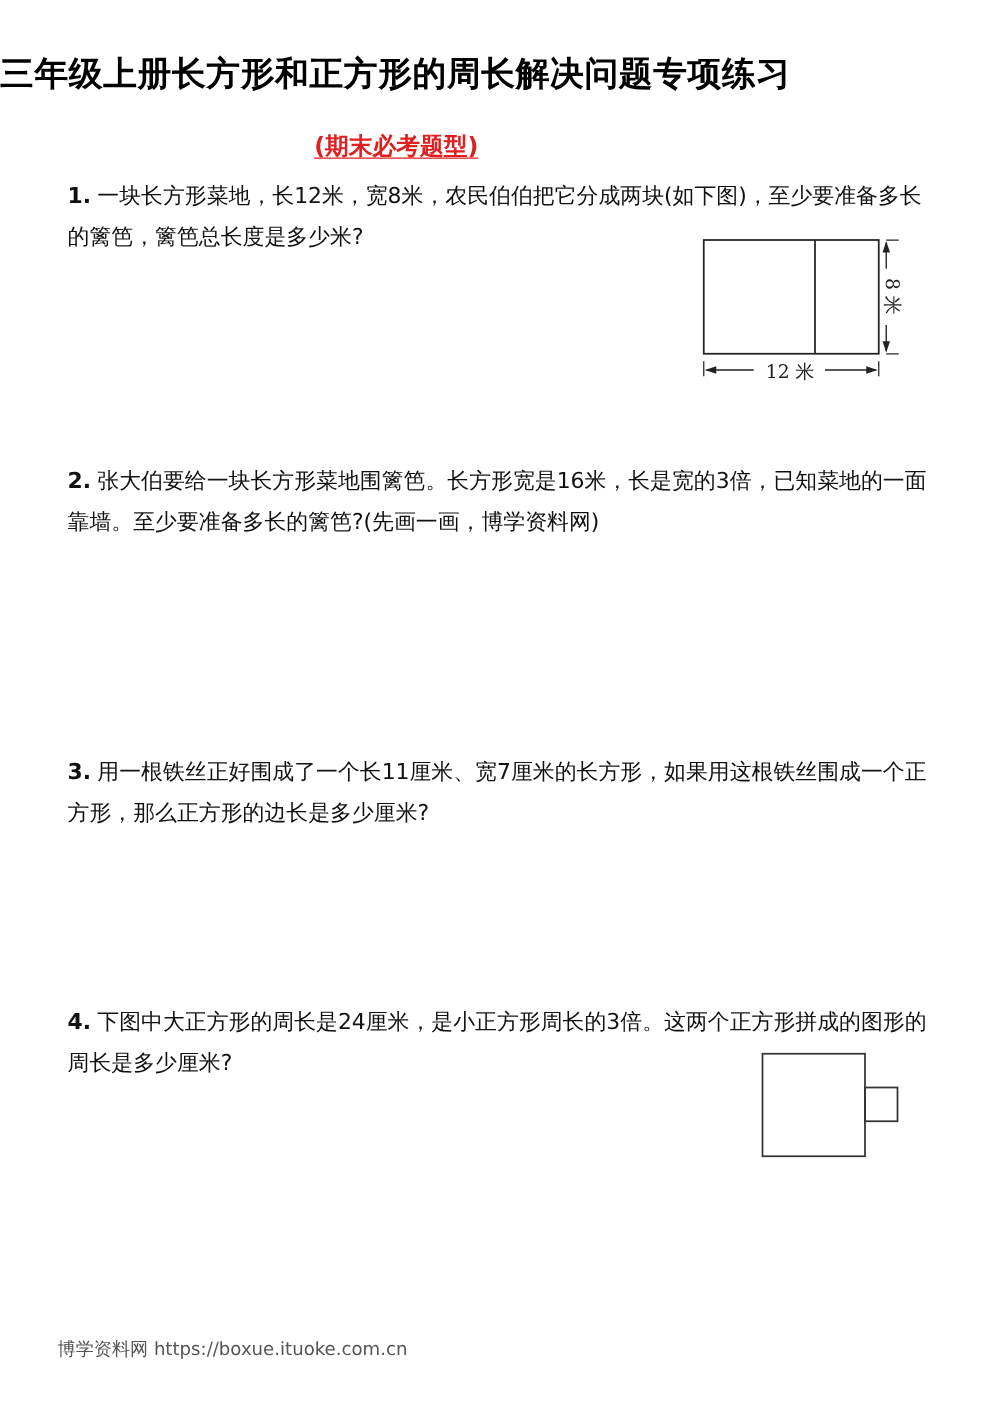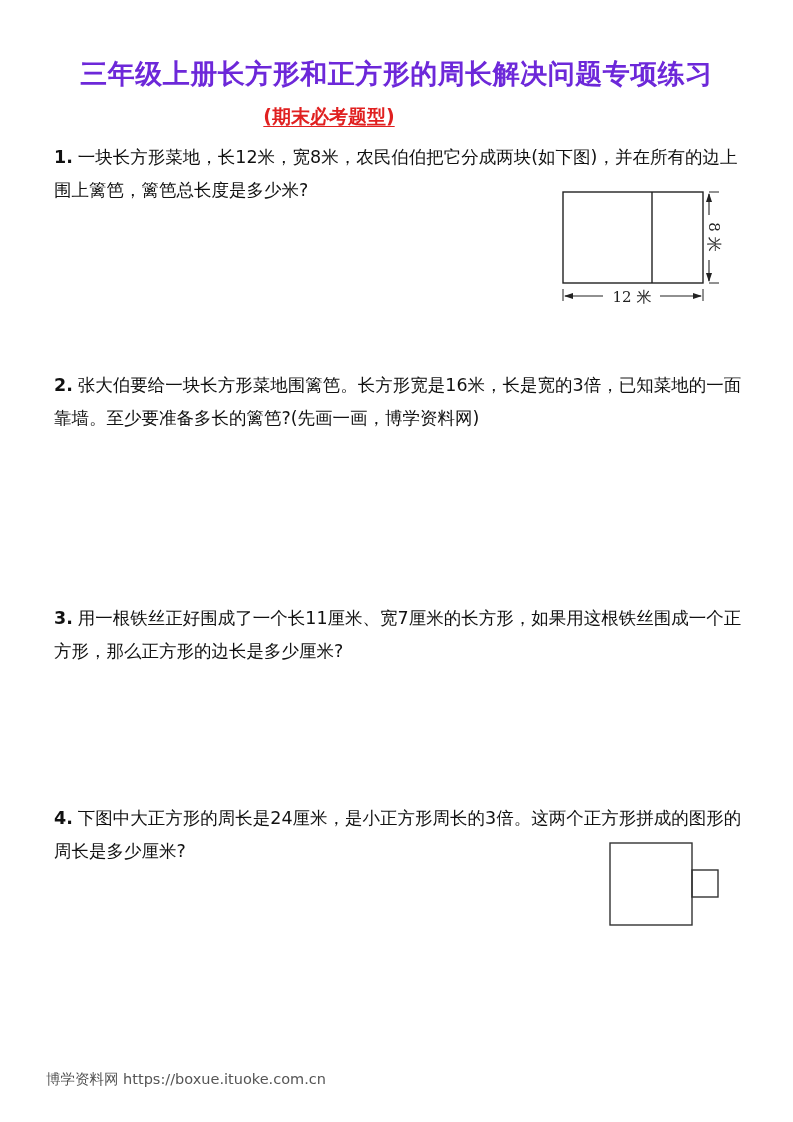--- a/index.html
+++ b/index.html
@@ -1,25 +1,25 @@
 <!DOCTYPE html>
 <html><head>
   <meta charset="utf-8">
   <style>
     * { margin: 0; padding: 0; box-sizing: border-box; }
     html, body { width: 793px; height: 1122px; background: #ffffff; overflow: hidden; }
     body { position: relative; font-family: "DejaVu Sans", "Liberation Sans", sans-serif; color: #111; }
 
     .title {
-      position: absolute; left: 0; top: 56px; width: 793px;
-      text-align: center; font-size: 27px; font-weight: bold; color: #6d28d9;
+      position: absolute; left: 0; top: 41px; width: 793px;
+      font-size: 27px; font-weight: bold; color: #000000;
       letter-spacing: 0.5px;
     }
     .subtitle {
-      position: absolute; left: 12px; top: 104px; width: 634px;
+      position: absolute; left: 0; top: 104px; width: 634px;
       text-align: center; font-size: 19px; font-weight: bold;
       text-decoration: underline; text-underline-offset: 3px;
     }
     .question {
       position: absolute; left: 54px; width: 700px;
       font-size: 17.5px; line-height: 33px; color: #111;
     }
     .qnum { font-weight: bold; margin-right: 5px; }
     .q1 { top: 141px; }
     .q2 { top: 369px; }
@@ -34,21 +34,21 @@
       font-size: 14.5px; color: #555; margin-left: 46px;
     }
   </style>
 </head>
 <body>
 
 <div class="title">三年级上册长方形和正方形的周长解决问题专项练习</div>
 <div class="subtitle" style="color:#e02020;">(期末必考题型)</div>
 
 <div class="question q1">
-  <span class="qnum">1.</span><span>一块长方形菜地，长12米，宽8米，农民伯伯把它分成两块(如下图)，并在所有的边上围上篱笆，篱笆总长度是多少米?</span>
+  <span class="qnum">1.</span><span>一块长方形菜地，长12米，宽8米，农民伯伯把它分成两块(如下图)，至少要准备多长的篱笆，篱笆总长度是多少米?</span>
 </div>
 <div class="fig" style="left:555px; top:185px;">
   <svg width="175" height="125" viewBox="0 0 175 125">
     <rect x="8" y="7" width="140" height="91" fill="none" stroke="#222" stroke-width="1.4"></rect>
     <line x1="97" y1="7" x2="97" y2="98" stroke="#222" stroke-width="1.4"></line>
 
     <line x1="154" y1="7" x2="164" y2="7" stroke="#222" stroke-width="1"></line>
     <line x1="154" y1="98" x2="164" y2="98" stroke="#222" stroke-width="1"></line>
     <line x1="154" y1="9" x2="154" y2="30" stroke="#222" stroke-width="1.1"></line>
     <polygon points="154,8 151,17 157,17" fill="#222"></polygon>

